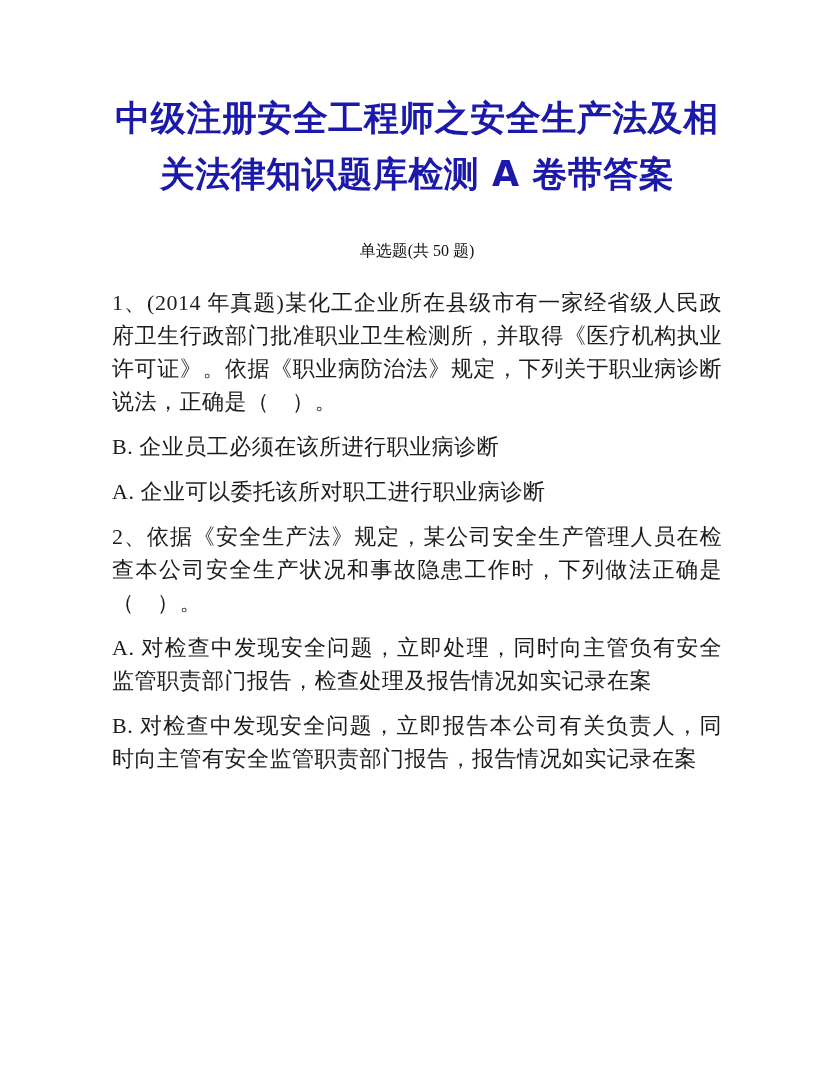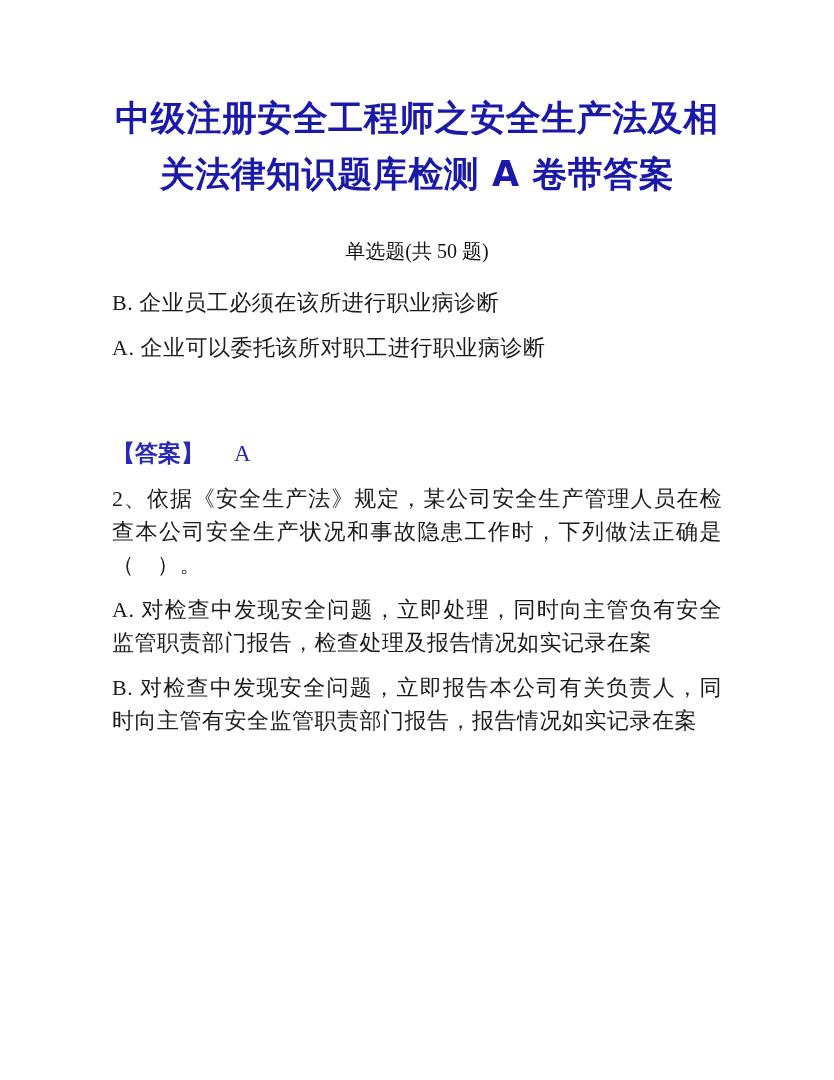--- a/index.html
+++ b/index.html
@@ -26,21 +26,21 @@
     font-weight: bold;
     font-size: 35px;
     line-height: 56px;
     letter-spacing: 0.5px;
     text-align: center;
     color: #1b19a9;
     margin: 0 auto 0 auto;
     max-width: 612px;
   }
   .section-header {
-    font-size: 20px;
+    font-size: 16px;
     line-height: 26px;
     text-align: center;
     color: #121212;
     margin: 36px 0 22px 0;
   }
   p.text {
     font-size: 22px;
     line-height: 33px;
     letter-spacing: 0.5px;
     text-align: justify;
@@ -63,30 +63,28 @@
 </style>
 </head>
 <body>
 
 <div class="page">
 
   <h1 class="doc-title">中级注册安全工程师之安全生产法及相关法律知识题库检测 A 卷带答案</h1>
 
   <div class="section-header">单选题(共 50 题)</div>
 
+  <p class="text">1、(2014 年真题)某化工企业所在县级市有一家经省级人民政府卫生行政部门批准职业卫生检测所，并取得《医疗机构执业许可证》。依据《职业病防治法》规定，下列关于职业病诊断说法，正确是（　）。</p>
 
   <p class="text">B. 企业员工必须在该所进行职业病诊断</p>
 
   <p class="text">A. 企业可以委托该所对职工进行职业病诊断</p>
 
 
 
-  <p class="answer-line">
-    <span class="answer-label">【答案】</span><span class="answer-value">A</span>
-  </p>
 
   <p class="text">2、依据《安全生产法》规定，某公司安全生产管理人员在检查本公司安全生产状况和事故隐患工作时，下列做法正确是（　）。</p>
 
   <p class="text">A. 对检查中发现安全问题，立即处理，同时向主管负有安全监管职责部门报告，检查处理及报告情况如实记录在案</p>
 
   <p class="text">B. 对检查中发现安全问题，立即报告本公司有关负责人，同时向主管有安全监管职责部门报告，报告情况如实记录在案</p>
 
 </div>
 
 </body></html>

